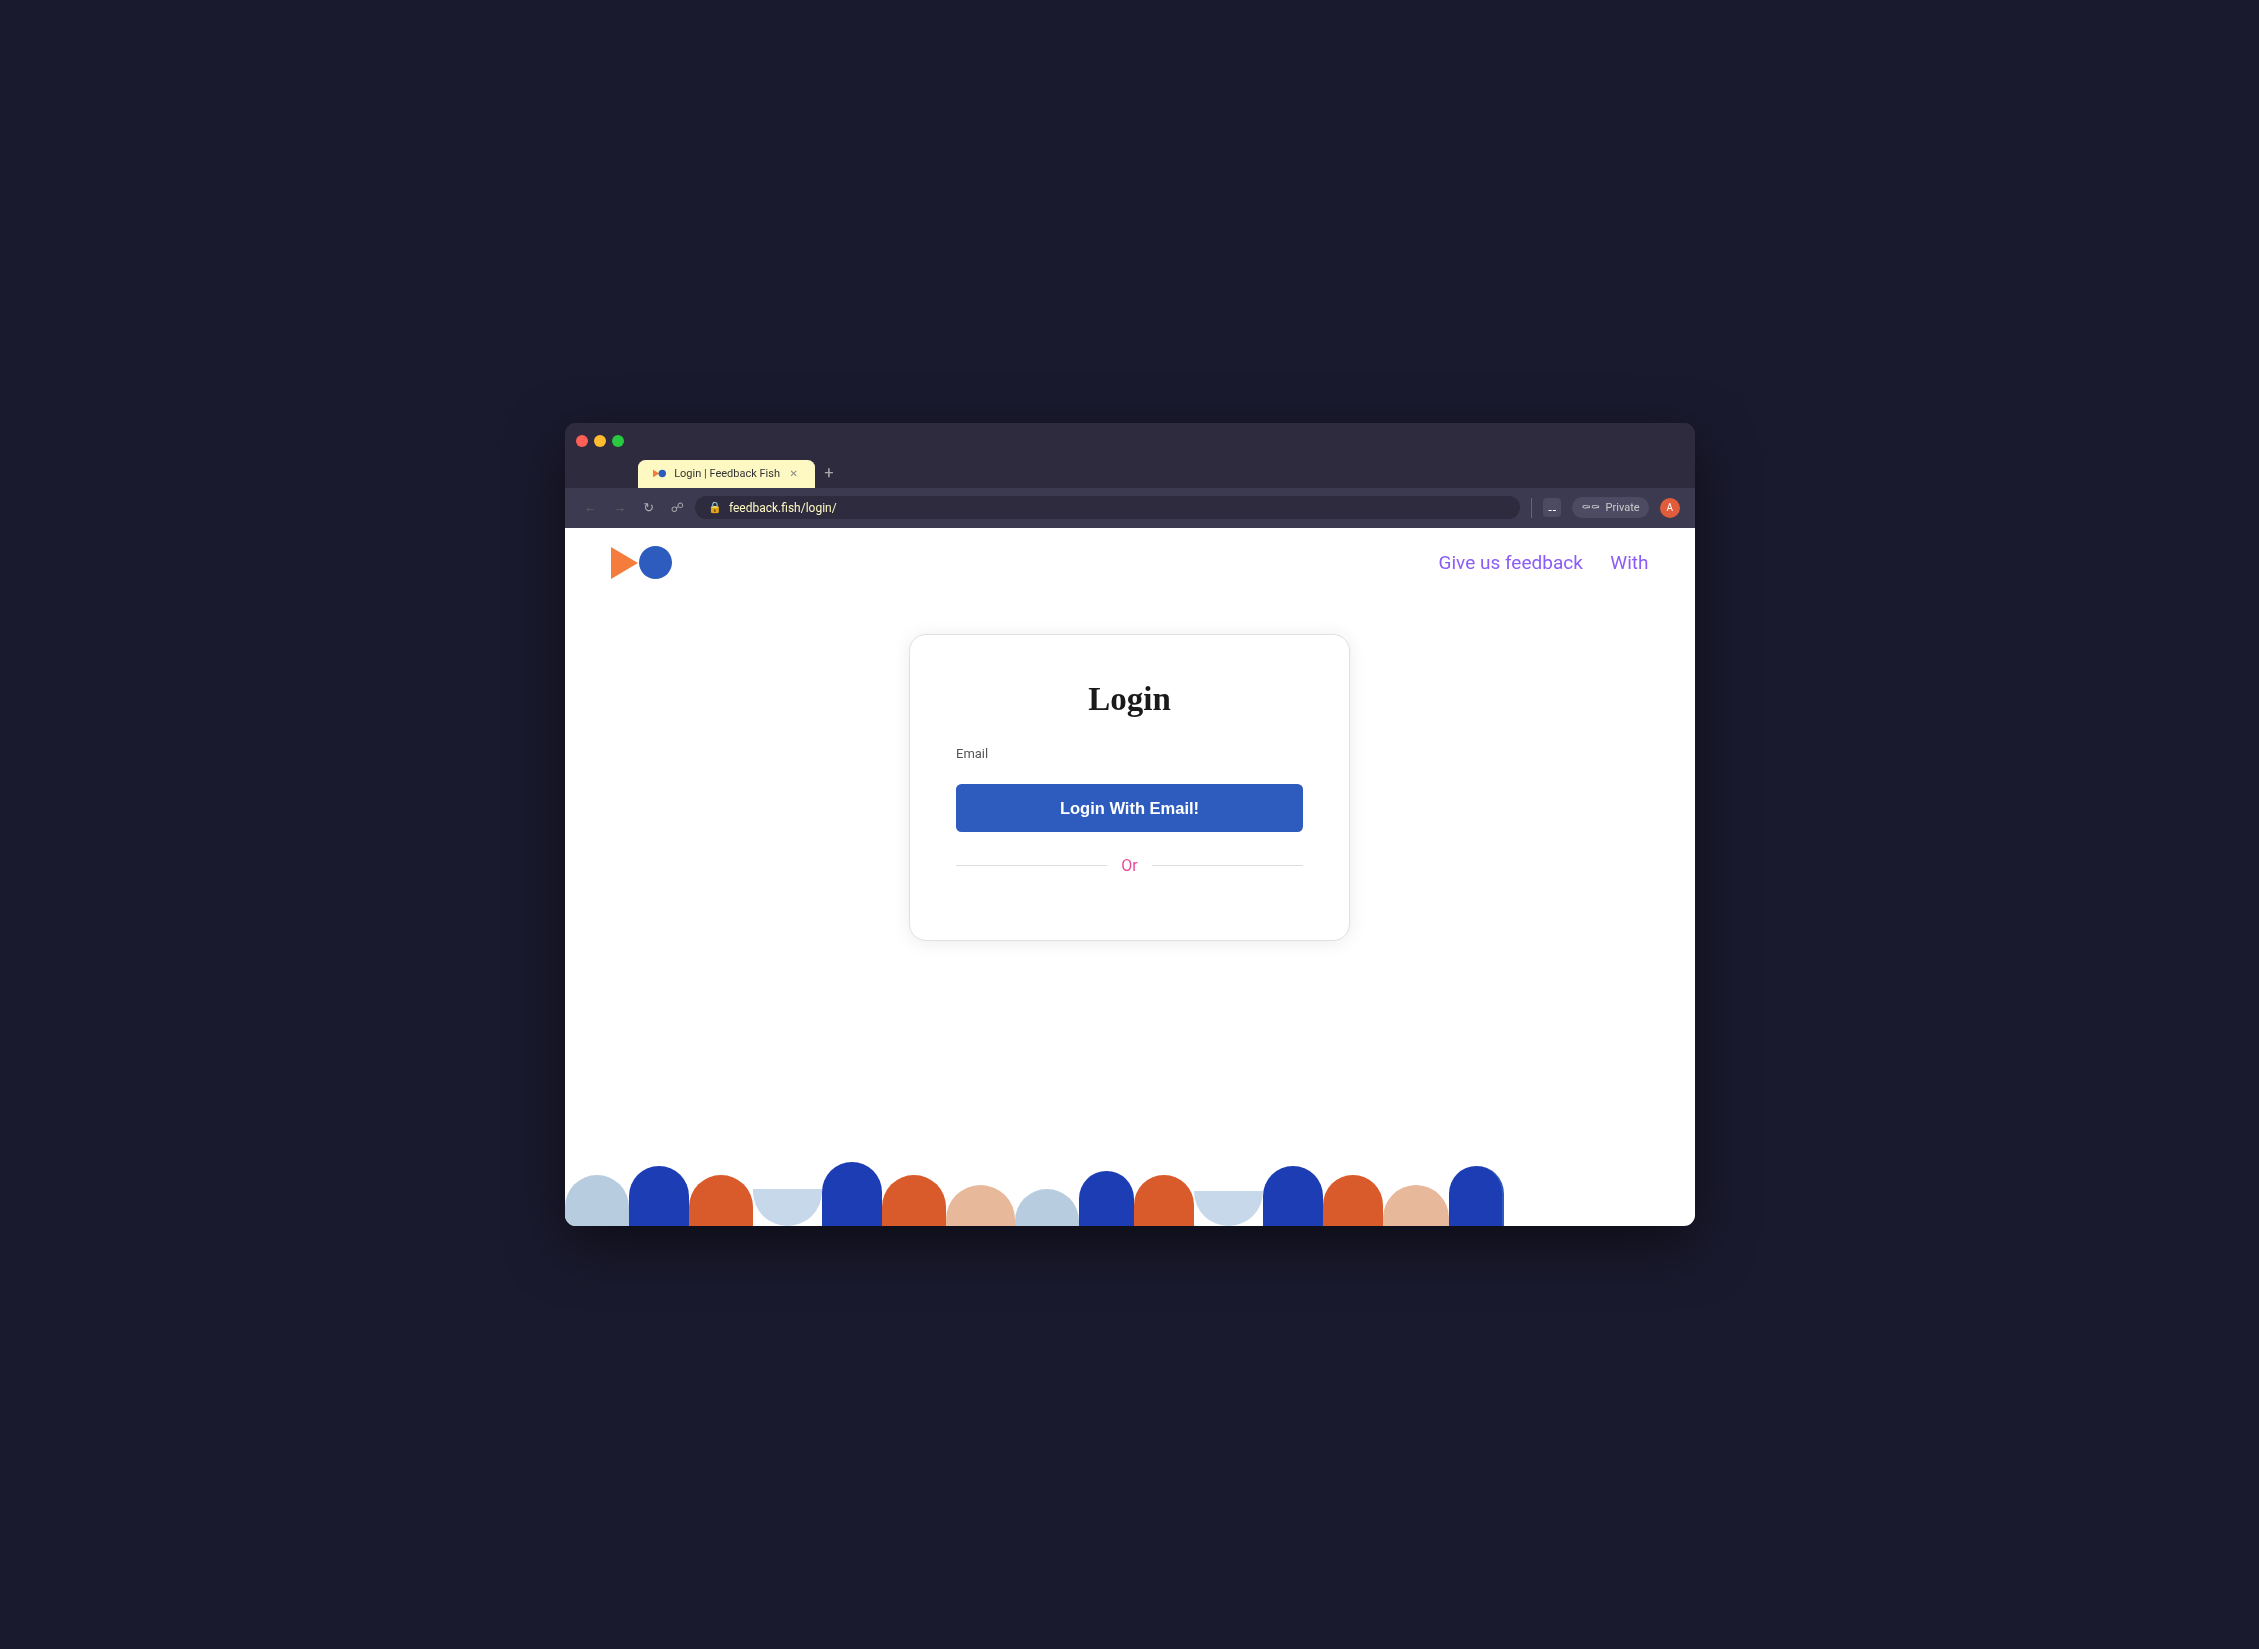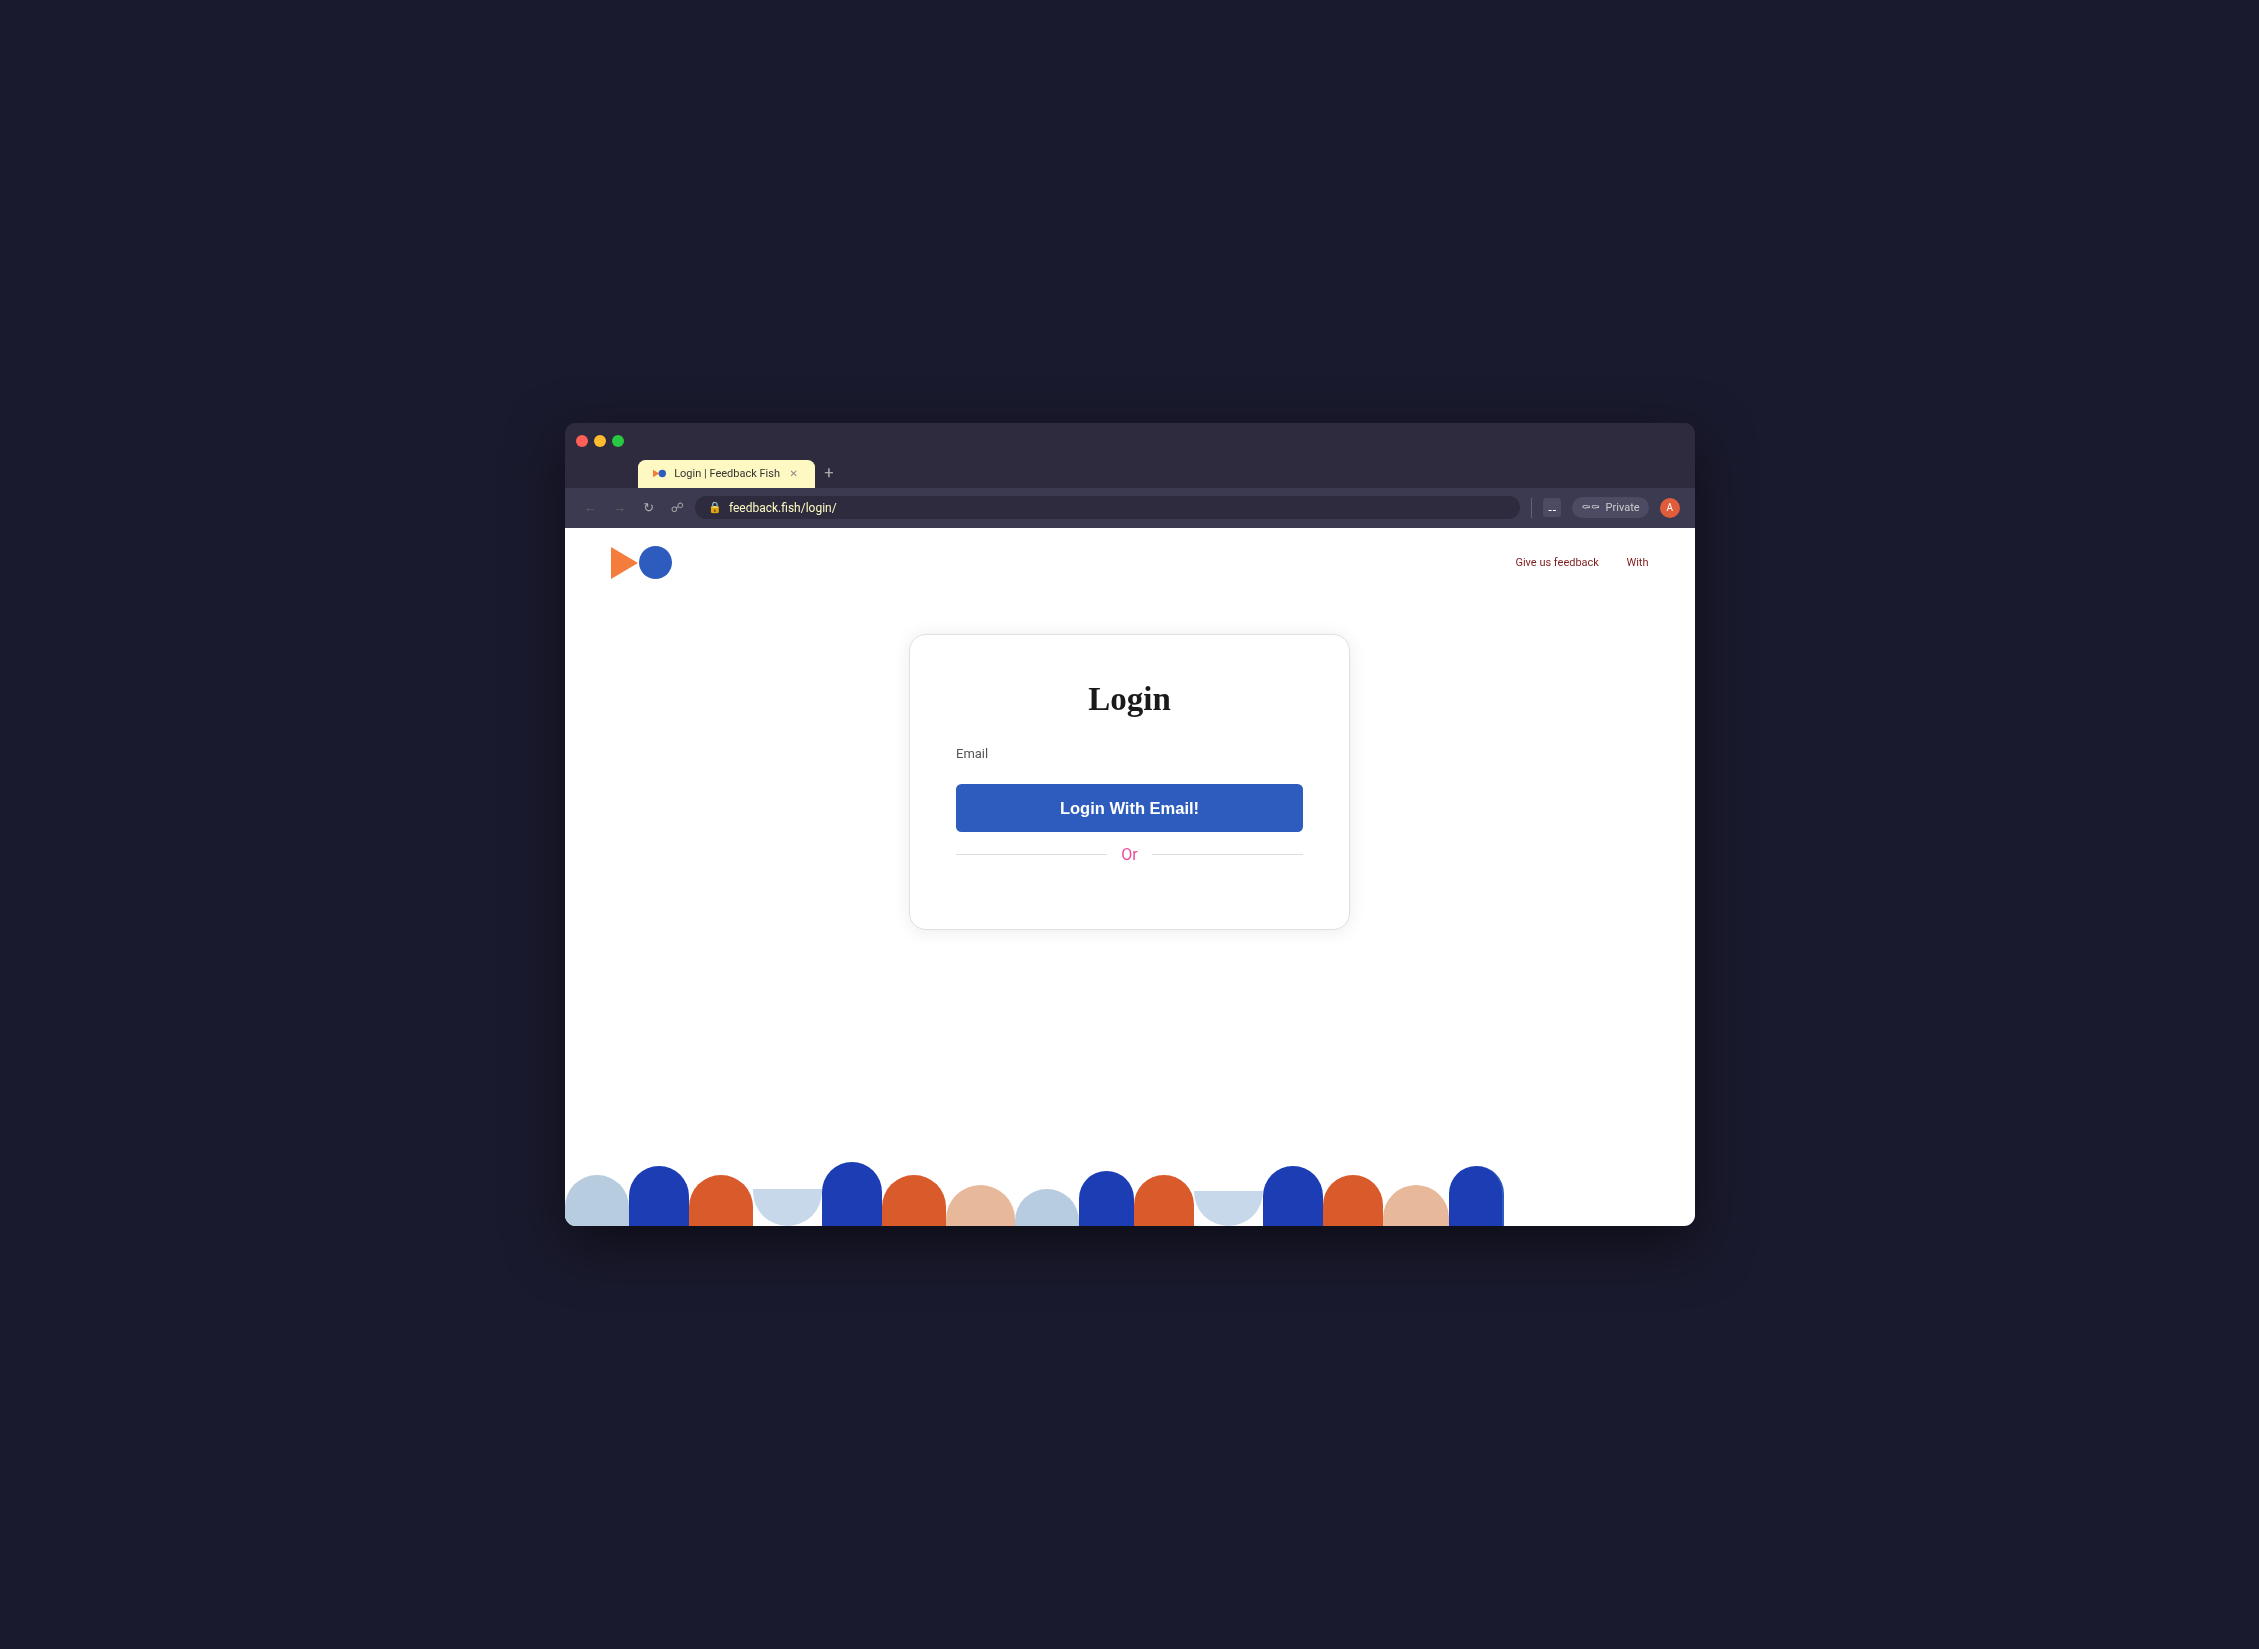--- a/index.html
+++ b/index.html
@@ -236,22 +236,22 @@
       background: #2d5cbe;
     }
 
     .nav-links {
       display: flex;
       align-items: center;
       gap: 27.5px;
     }
 
     .nav-link {
-      color: #7f1d1d;
-      font-size: 11px;
+      color: #8b5cf6;
+      font-size: 19px;
       text-decoration: none;
       cursor: pointer;
     }
 
     
     .login-container {
       display: flex;
       justify-content: center;
       padding: 37px 18.4px;
     }
@@ -299,21 +299,21 @@
     .btn-email {
       width: 100%;
       background: #2d5cbe;
       color: white;
       border: none;
       border-radius: 5.5px;
       padding: 14.7px;
       font-size: 16.5px;
       font-weight: 600;
       cursor: pointer;
-      margin-bottom: 13px;
+      margin-bottom: 24px;
       transition: background 0.2s;
     }
 
     .divider {
       display: flex;
       align-items: center;
       gap: 14.7px;
       margin-bottom: 18.4px;
     }
 

